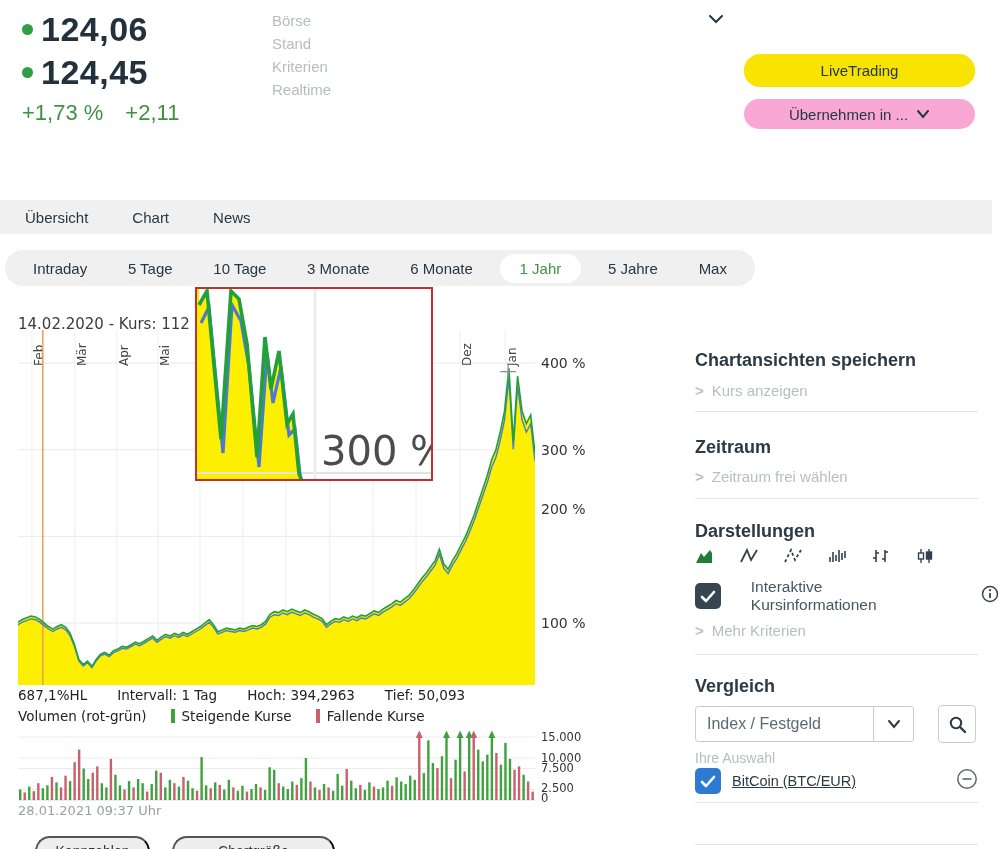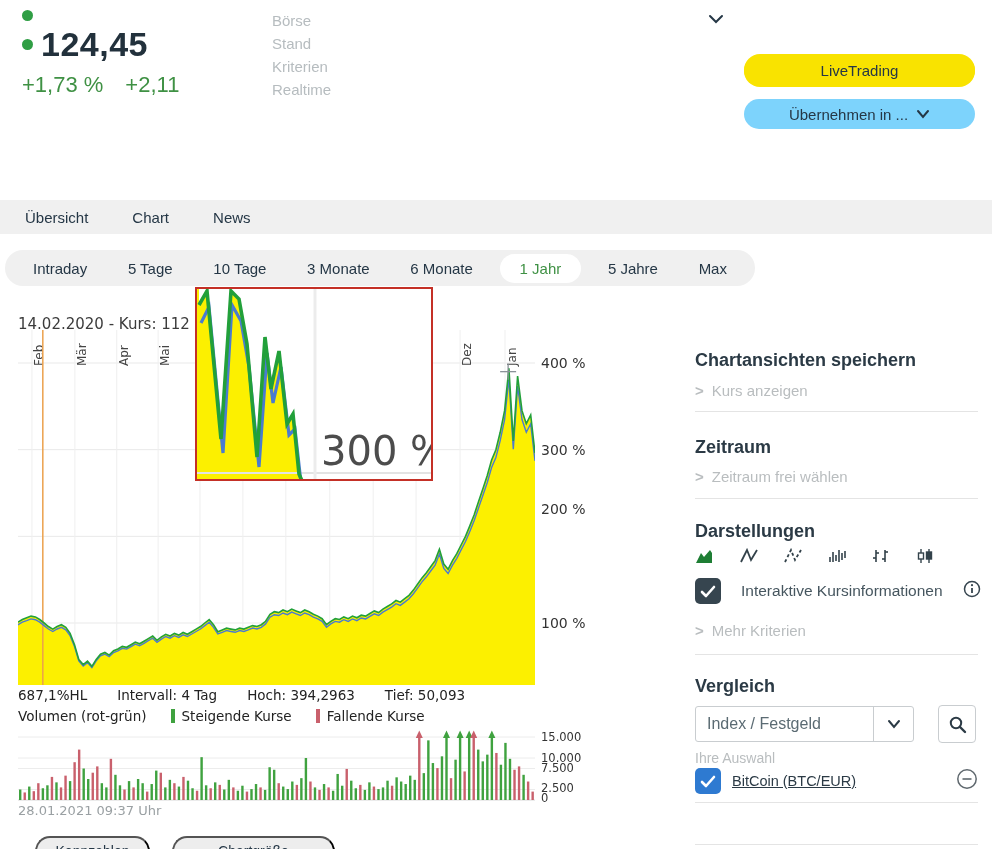--- a/index.html
+++ b/index.html
@@ -12,21 +12,21 @@
   .price-row { display:flex; align-items:center; gap:8px; }
   .dot { width:11px; height:11px; border-radius:50%; background:#2f9e44; }
   .big-price { font-size:34px; font-weight:700; color:#22313c; letter-spacing:.5px; }
   .change { font-size:22px; color:#3f9144; display:flex; gap:22px; }
   .meta-label { font-size:15px; color:#b6bcbf; line-height:23px; }
   .meta-value { font-size:15px; color:#3c4b54; line-height:23px; }
   .pill-btn { width:231px; height:32px; border:none; border-radius:17px;
     font-size:15px; color:#253746; cursor:pointer; display:flex; align-items:center; justify-content:center; gap:8px;
     font-family:"Liberation Sans", sans-serif; }
   .yellow { background:#f9e300; }
-  .grey { background:#7dd3fc; }
+  .grey { background:#f9a8d4; }
 
   
   .tabbar { left:0; top:200px; width:992px; height:34px; background:#f0f0f0;
     display:flex; align-items:center; padding-left:25px; gap:44px; }
   .tabbar .tab { font-size:15px; color:#253746; cursor:pointer; }
   .timebar { left:5px; top:250px; width:750px; height:36px; background:#f0f0f0; border-radius:18px;
     display:flex; align-items:center; padding:0 14px; justify-content:space-between; }
   .time-item { font-size:15px; color:#253746; padding:5px 14px; cursor:pointer; white-space:nowrap; }
   .time-item.active { background:#fff; border-radius:16px; color:#3f9144; padding:6px 20px; }
 
@@ -65,20 +65,21 @@
     font-size:14px; color:#253746; cursor:pointer; }
 </style>
 </head>
 <body>
 
 <div id="stage">
 
   <div class="abs" style="left:22px; top:10px;">
     <div class="price-row">
       <span class="dot"></span>
+      <span class="big-price">124,06</span>
     </div>
     <div class="price-row" style="margin-top:4px;">
       <span class="dot"></span>
       <span class="big-price">124,45</span>
     </div>
     <div class="change" style="margin-top:8px;">
       <span>+1,73 %</span>
       <span>+2,11</span>
     </div>
   </div>
@@ -166,21 +167,21 @@
       </g>
     </svg>
 
   <div class="abs ylabel chart-font" style="left:541px; top:355px;">400 %</div>
   <div class="abs ylabel chart-font" style="left:541px; top:442px;">300 %</div>
   <div class="abs ylabel chart-font" style="left:541px; top:501px;">200 %</div>
   <div class="abs ylabel chart-font" style="left:541px; top:615px;">100 %</div>
 
   <div class="abs stats-row chart-font">
     <span>687,1%HL</span>
-    <span>Intervall: 4 Tag</span>
+    <span>Intervall: 1 Tag</span>
     <span>Hoch: 394,2963</span>
     <span>Tief: 50,093</span>
   </div>
 
   <div class="abs legend-row chart-font">
     <span>Volumen (rot-grün)</span>
     <span class="legend-item">
       <span class="swatch" style="background:#3fa23f;"></span>
       <span>Steigende Kurse</span>
     </span>
@@ -384,21 +385,21 @@
     <span><svg width="20" height="16" viewBox="0 0 20 16">
           <g stroke="#33424a" stroke-width="1.4" fill="#33424a">
             <line x1="6" y1="1" x2="6" y2="15"></line>
             <rect x="3.5" y="5" width="5" height="6" fill="#fff" stroke="#33424a"></rect>
             <line x1="14" y1="1" x2="14" y2="15"></line>
             <rect x="11.5" y="4" width="5" height="7"></rect>
           </g>
         </svg></span>
   </div>
 
-  <div class="abs" style="left:695px; top:578px; display:flex; align-items:center; gap:20px;">
+  <div class="abs" style="left:695px; top:578px; display:flex; align-items:center; gap:30px;">
     <span class="cbx" style="background:#36454f;">
       <svg width="16" height="13" viewBox="0 0 16 13">
           <polyline points="2,7 6,11 14,2" fill="none" stroke="#fff" stroke-width="2.6" stroke-linecap="round" stroke-linejoin="round"></polyline>
         </svg>
     </span>
     <span style="font-size:15.5px; color:#46565f;">Interaktive Kursinformationen</span>
     <span>
       <svg width="18" height="18" viewBox="0 0 18 18">
           <circle cx="9" cy="9" r="7.5" fill="none" stroke="#36454f" stroke-width="1.5"></circle>
           <circle cx="9" cy="5.2" r="1.1" fill="#36454f"></circle>

